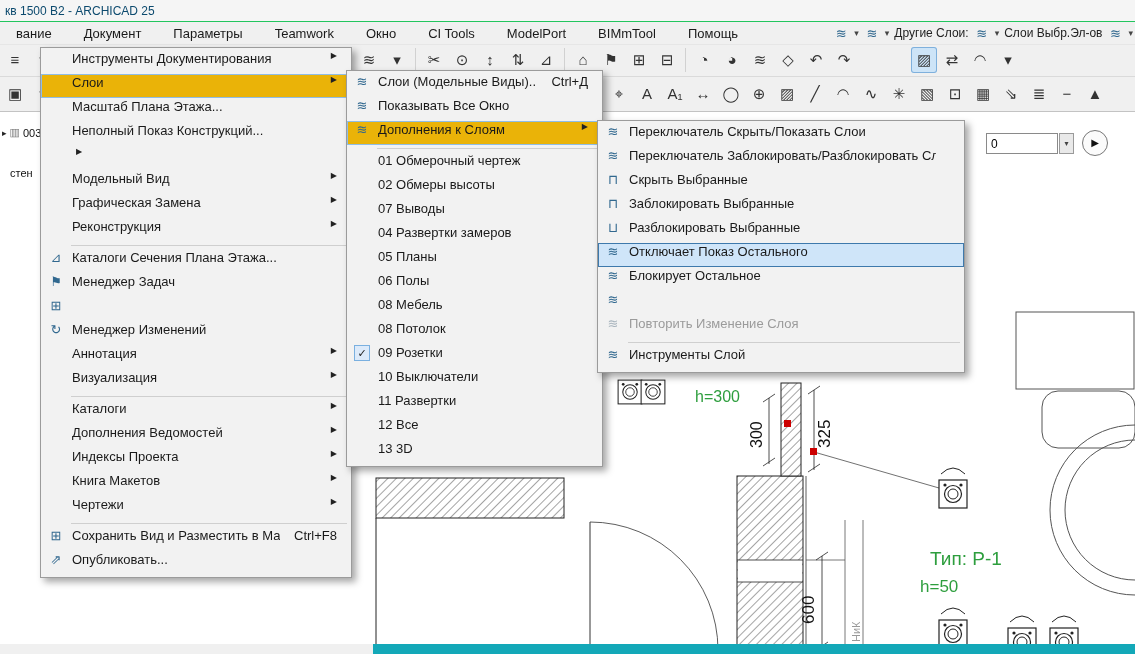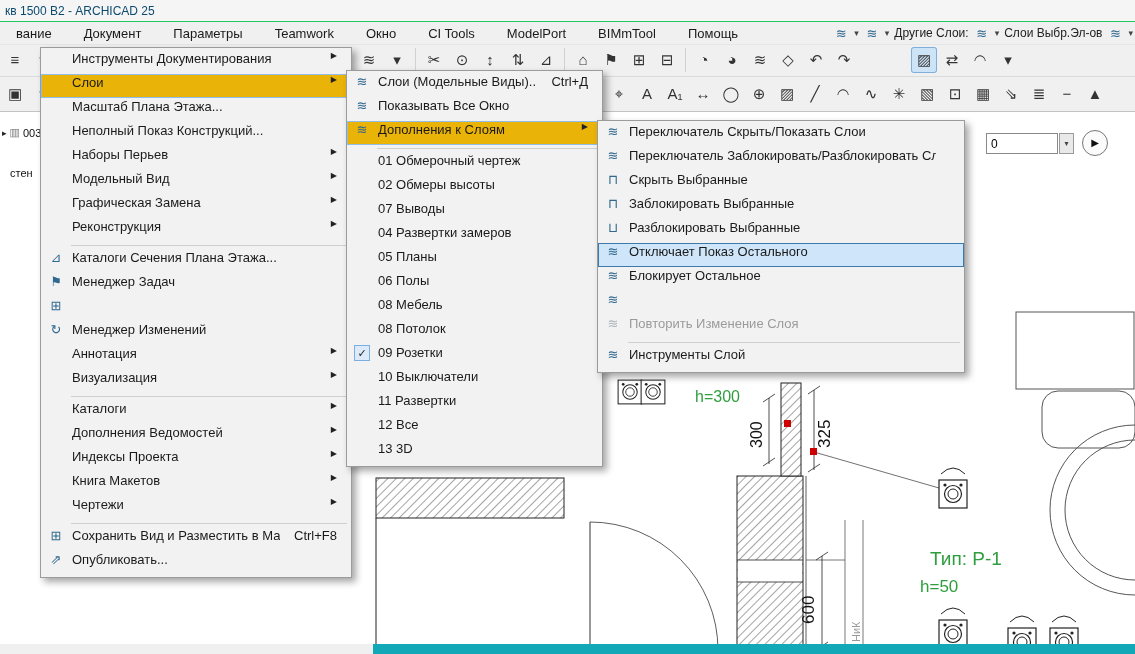--- a/index.html
+++ b/index.html
@@ -255,21 +255,20 @@
       <span class="mi-label">Масштаб Плана Этажа...</span>
       <span class="mi-right"></span>
     </div>
     <div class="menu-item">
       <span class="mi-icon"></span>
       <span class="mi-label">Неполный Показ Конструкций...</span>
       <span class="mi-right"></span>
     </div>
     <div class="menu-item">
       <span class="mi-icon"></span>
-      <span class="mi-label">Наборы Перьев</span>
       <span class="mi-right arrow">▶</span>
     </div>
     <div class="menu-item">
       <span class="mi-icon"></span>
       <span class="mi-label">Модельный Вид</span>
       <span class="mi-right arrow">▶</span>
     </div>
     <div class="menu-item">
       <span class="mi-icon"></span>
       <span class="mi-label">Графическая Замена</span>

